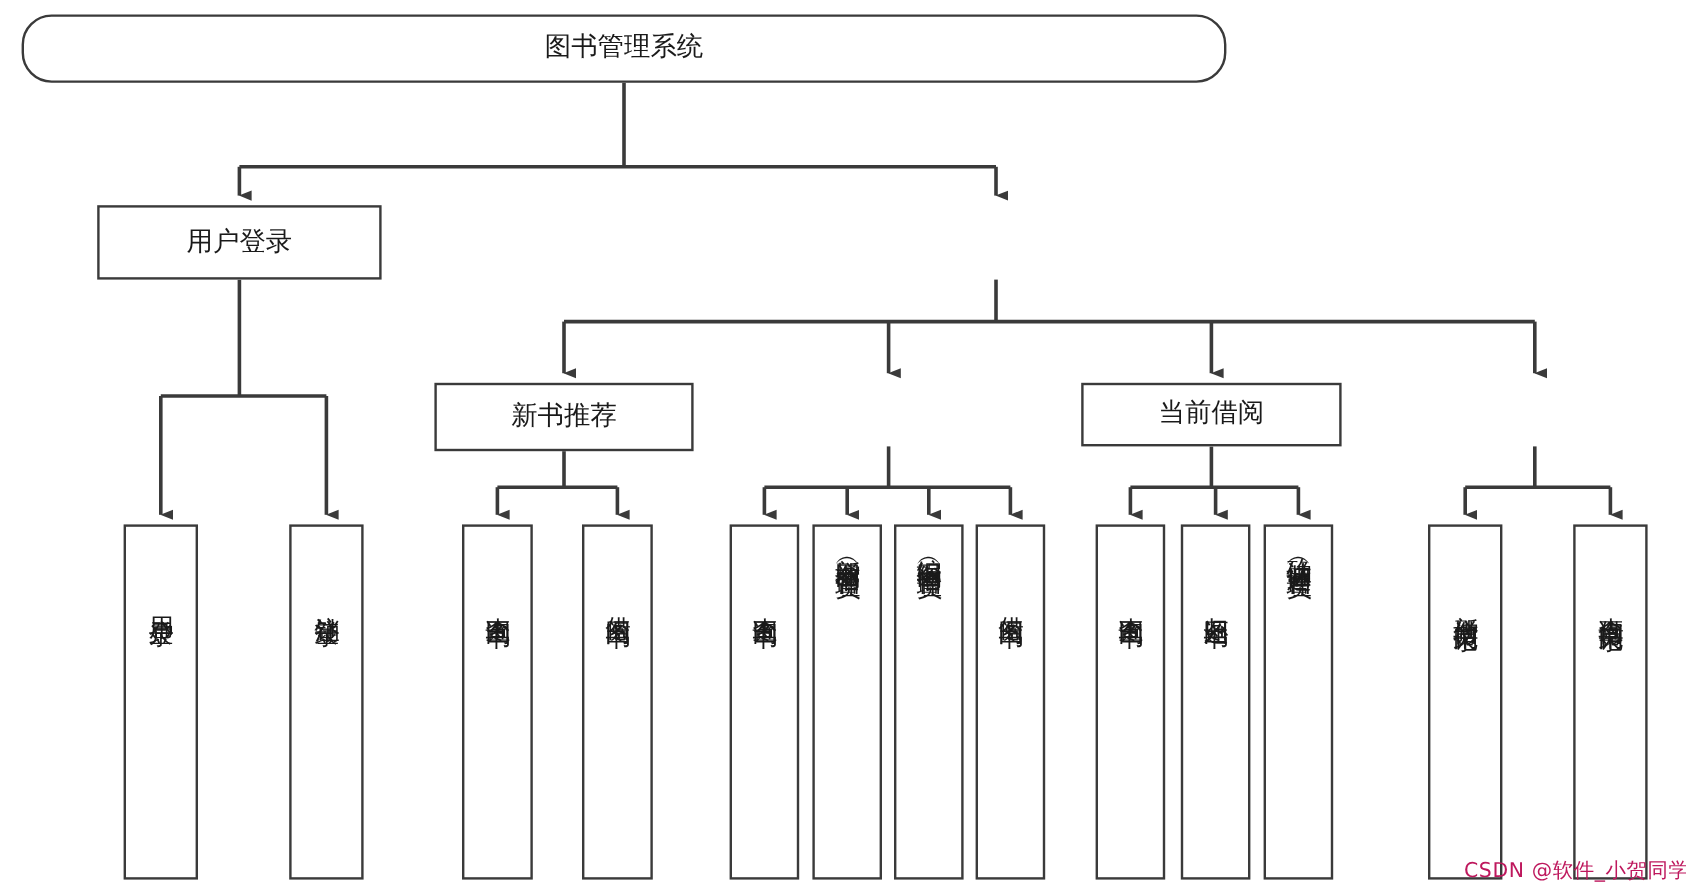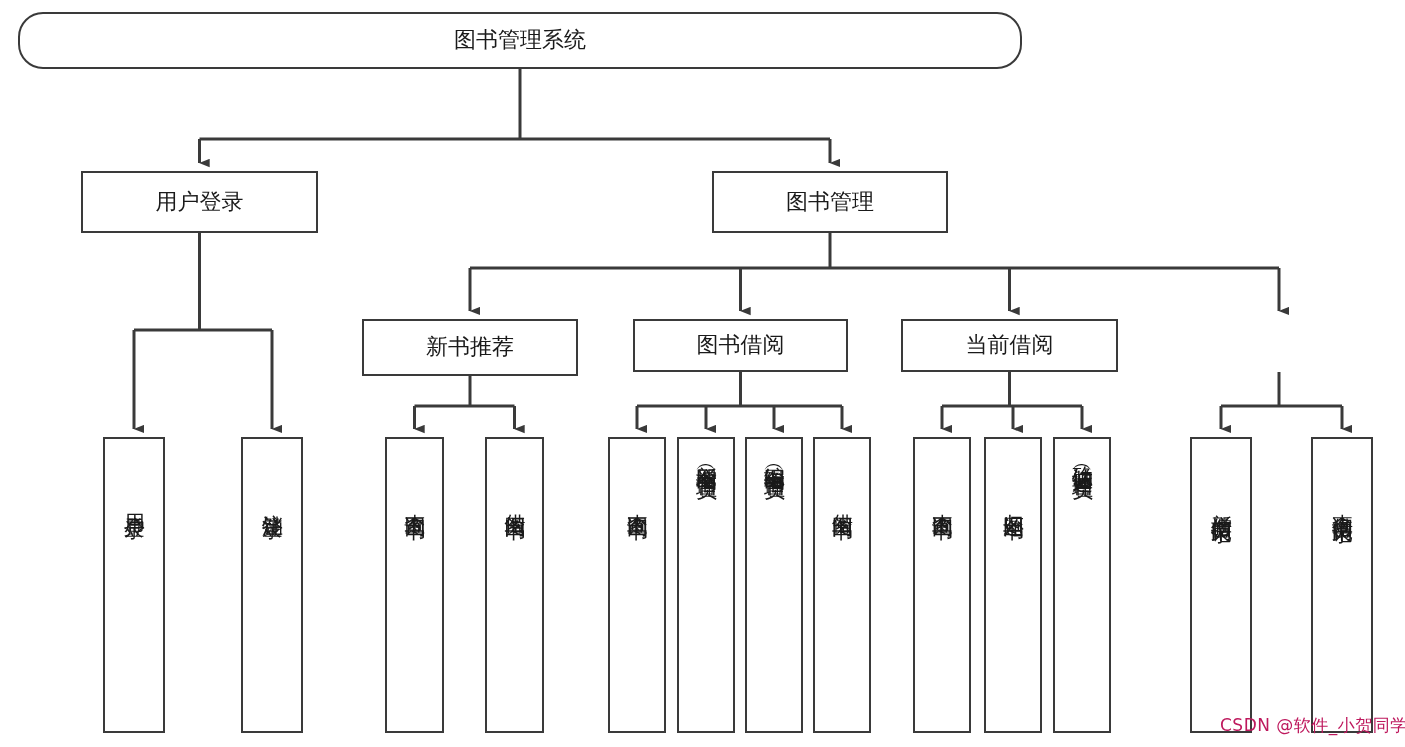--- a/index.html
+++ b/index.html
@@ -127,29 +127,23 @@
     </g>
   </svg>
 
   <div class="node root" id="node-root" style="left: 18px; top: 12px; width: 1004px; height: 57px; border-radius: 25px;">
     <span>图书管理系统</span>
   </div>
 
   <div class="node h" id="node-l2-0" style="left: 81px; top: 171px; width: 237px; height: 62px;">
     <span>用户登录</span>
   </div>
-  <div class="node h" id="node-l2-1" style="left: 712px; top: 171px; width: 236px; height: 62px;">
-    <span>图书管理</span>
-  </div>
 
   <div class="node h" id="node-l3-0" style="left: 362px; top: 319px; width: 216px; height: 57px;">
     <span>新书推荐</span>
-  </div>
-  <div class="node h" id="node-l3-1" style="left: 633px; top: 319px; width: 215px; height: 53px;">
-    <span>图书借阅</span>
   </div>
   <div class="node h" id="node-l3-2" style="left: 901px; top: 319px; width: 217px; height: 53px;">
     <span>当前借阅</span>
   </div>
 
   <div class="node v mid" id="node-leaf-0" style="left: 103px; top: 437px; width: 62px; height: 296px;">
     <span class="vtext">用户登录</span>
   </div>
   <div class="node v mid" id="node-leaf-1" style="left: 241px; top: 437px; width: 62px; height: 296px;">
     <span class="vtext">注销登录</span>

